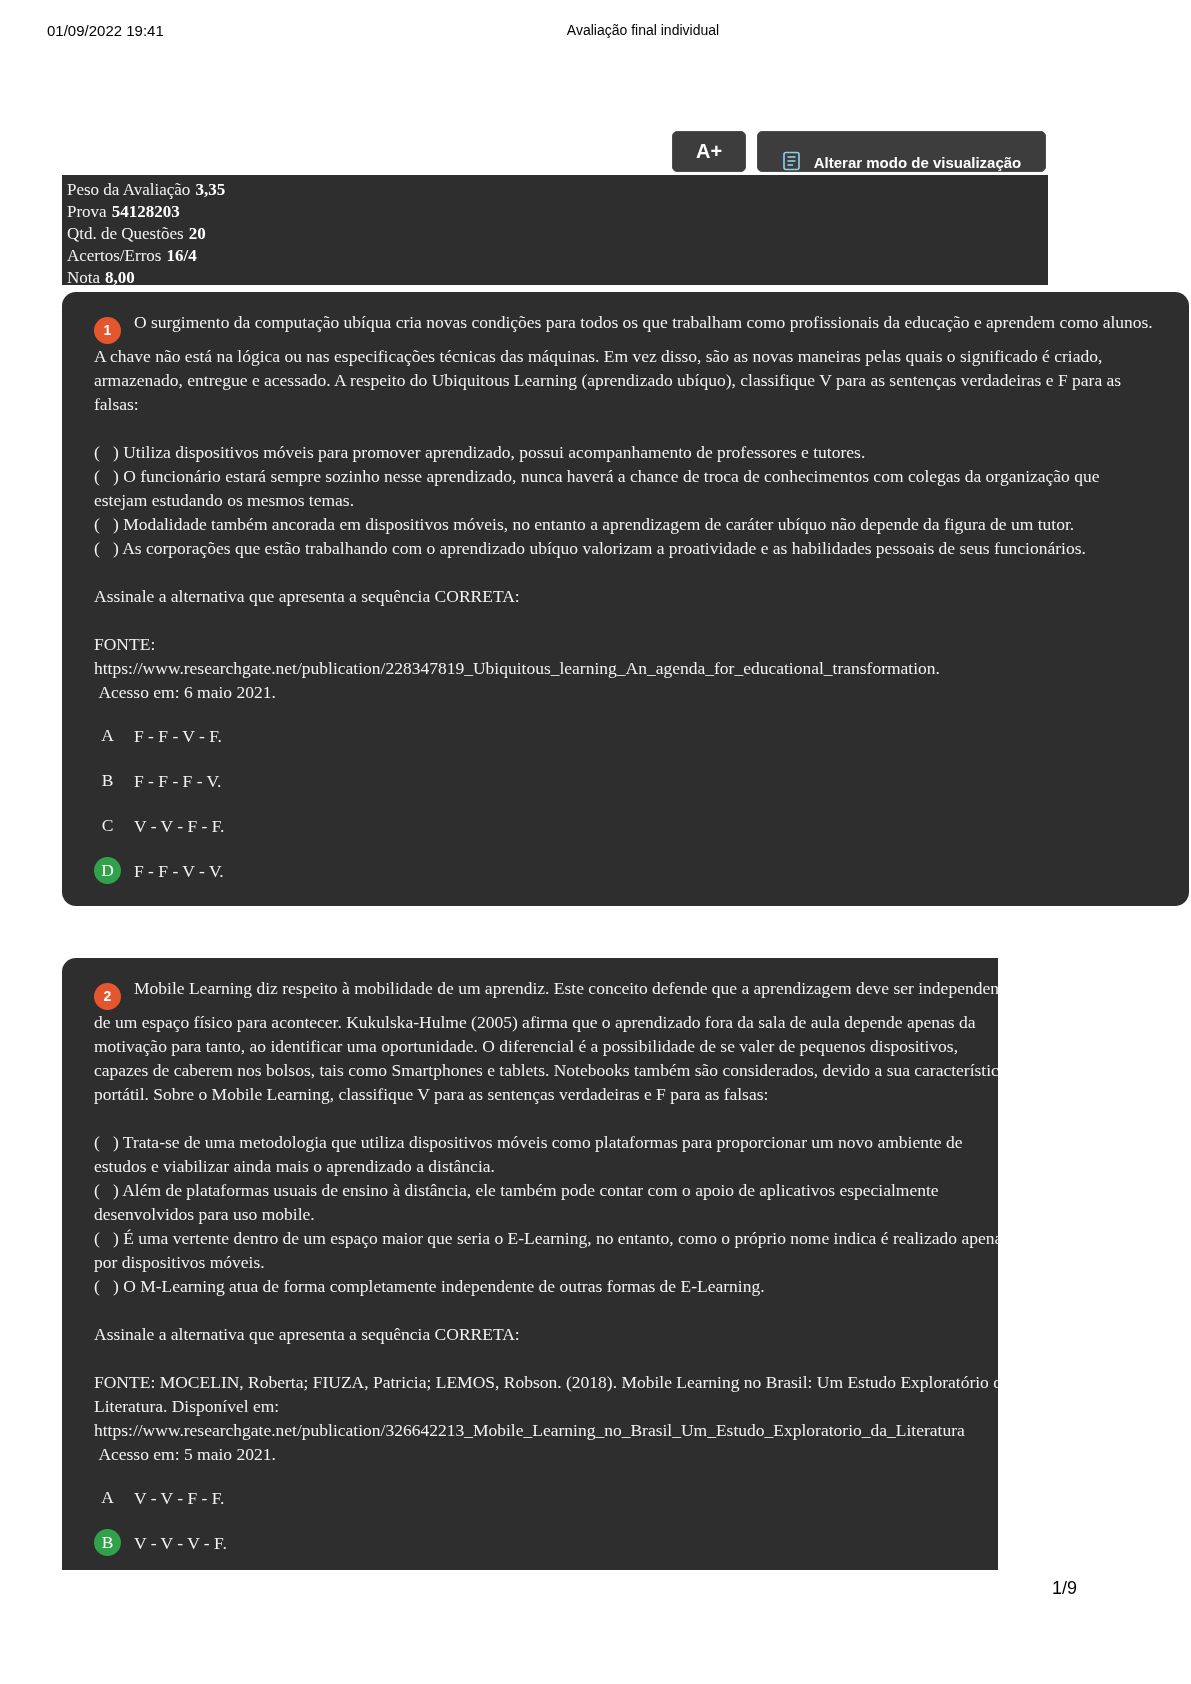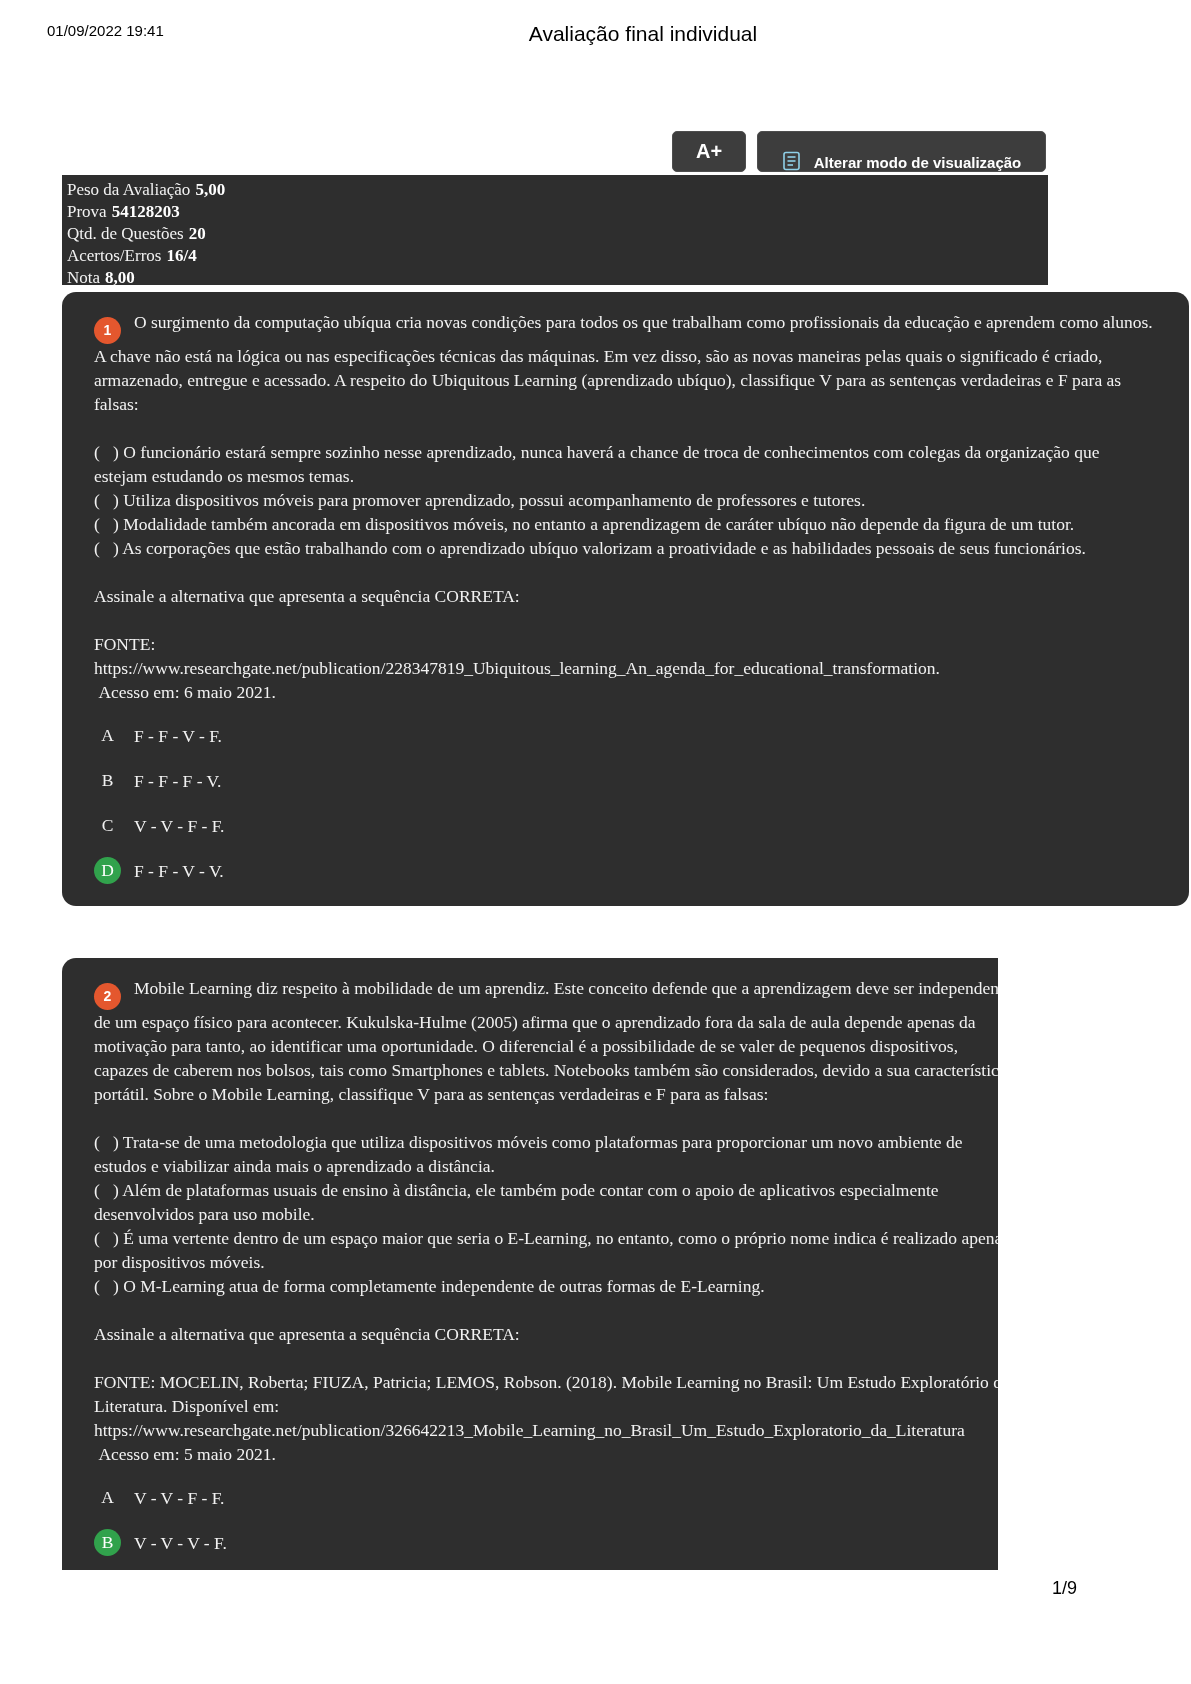--- a/index.html
+++ b/index.html
@@ -8,21 +8,21 @@
 
   .sheet { position:absolute; inset:0; width:1191px; height:1684px; background:#ffffff; overflow:hidden; }
 
   
   .print-date {
     position:absolute; left:47px; top:22px;
     font-family:Liberation Sans, sans-serif; font-size:15px; color:#000;
   }
   .print-title {
     position:absolute; left:95px; right:0; top:22px; text-align:center;
-    font-family:"Liberation Sans", sans-serif; font-size:21px; color:#000;
+    font-family:"Liberation Sans", sans-serif; font-size:14px; color:#000;
   }
 
   
   .btn {
     position:absolute; top:131px; height:41px;
     background:var(--button_bg, #3d3d3d);
     border:1px solid var(--button_border, #4e4e4e);
     border-radius:5px; color:#ffffff; cursor:pointer;
     font-family:"Liberation Sans", sans-serif;
     display:flex; align-items:center; justify-content:center;
@@ -96,43 +96,43 @@
         <line x1="5.5" y1="6" x2="13.5" y2="6"></line>
         <line x1="5.5" y1="10" x2="13.5" y2="10"></line>
         <line x1="5.5" y1="14" x2="11" y2="14"></line>
       </svg>
     </span>
     <span>Alterar modo de visualização</span>
   </button>
 
   <div class="meta">
     <div class="meta-row">
-      <span class="ml">Peso da Avaliação</span><span class="mv">5,00</span>
+      <span class="ml">Peso da Avaliação</span><span class="mv">3,35</span>
     </div>
     <div class="meta-row">
       <span class="ml">Prova</span><span class="mv">54128203</span>
     </div>
     <div class="meta-row">
       <span class="ml">Qtd. de Questões</span><span class="mv">20</span>
     </div>
     <div class="meta-row">
       <span class="ml">Acertos/Erros</span><span class="mv">16/4</span>
     </div>
     <div class="meta-row">
       <span class="ml">Nota</span><span class="mv">8,00</span>
     </div>
   </div>
 
   <section class="panel panel-1">
     <p class="question-head">
       <span class="qbadge">1</span><span class="qtext">O surgimento da computação ubíqua cria novas condições para todos os que trabalham como profissionais da educação e aprendem como alunos. A chave não está na lógica ou nas especificações técnicas das máquinas. Em vez disso, são as novas maneiras pelas quais o significado é criado, armazenado, entregue e acessado. A respeito do Ubiquitous Learning (aprendizado ubíquo), classifique V para as sentenças verdadeiras e F para as falsas:</span>
     </p>
     <div class="block">
+      <div class="statement">(   ) Utiliza dispositivos móveis para promover aprendizado, possui acompanhamento de professores e tutores.</div>
       <div class="statement">(   ) O funcionário estará sempre sozinho nesse aprendizado, nunca haverá a chance de troca de conhecimentos com colegas da organização que estejam estudando os mesmos temas.</div>
-      <div class="statement">(   ) Utiliza dispositivos móveis para promover aprendizado, possui acompanhamento de professores e tutores.</div>
       <div class="statement">(   ) Modalidade também ancorada em dispositivos móveis, no entanto a aprendizagem de caráter ubíquo não depende da figura de um tutor.</div>
       <div class="statement">(   ) As corporações que estão trabalhando com o aprendizado ubíquo valorizam a proatividade e as habilidades pessoais de seus funcionários.</div>
     </div>
     <div class="block instruction">Assinale a alternativa que apresenta a sequência CORRETA:</div>
     <div class="block">
       <div class="source-line wrapline">FONTE:</div>
       <div class="source-line">https://www.researchgate.net/publication/228347819_Ubiquitous_learning_An_agenda_for_educational_transformation.</div>
       <div class="source-line wrapline"> Acesso em: 6 maio 2021.</div>
     </div>
     <div class="options">

